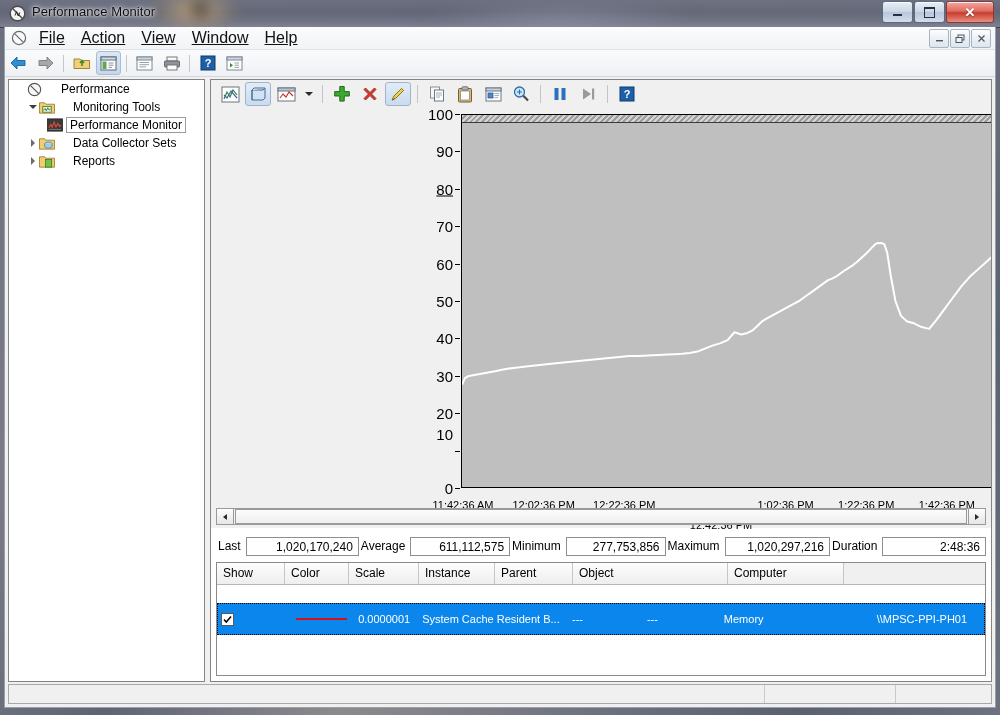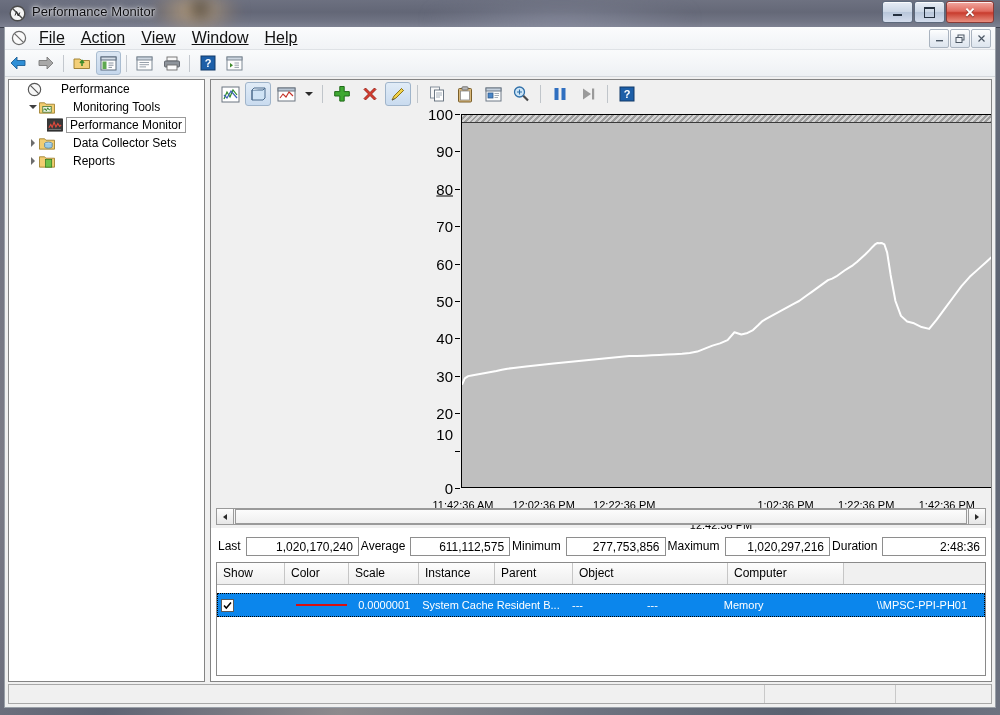--- a/index.html
+++ b/index.html
@@ -251,21 +251,21 @@
     overflow:hidden;
   }
   #legend-head { display:flex; height:21px; background:#f0f0f0; border-bottom:1px solid #b5b5b5; }
   .lh {
     font-size:12px; color:#000; line-height:20px; padding-left:6px;
     border-right:1px solid #c6c6c6; box-sizing:border-box;
     background:linear-gradient(180deg,#fdfdfd 0%,#eeeeee 100%);
     overflow:hidden; white-space:nowrap;
   }
   #legend-row {
-    display:flex; height:24px; margin-top:8px;
+    display:flex; height:32px; margin-top:18px;
     background:#0b86ec; color:#ffffff;
     outline:1px dotted #000; outline-offset:-1px;
     align-items:center;
   }
   .lc { font-size:11px; line-height:16px; box-sizing:border-box; overflow:hidden; white-space:nowrap; }
   .cellcheck { display:flex; align-items:center; padding-left:4px; }
   .chk {
     width:11px;height:11px;background:#fff;border:1px solid #5a5a5a;
     display:flex;align-items:center;justify-content:center;
   }

